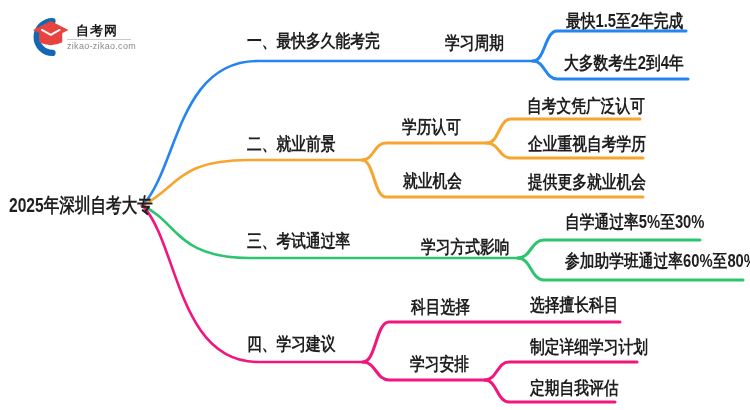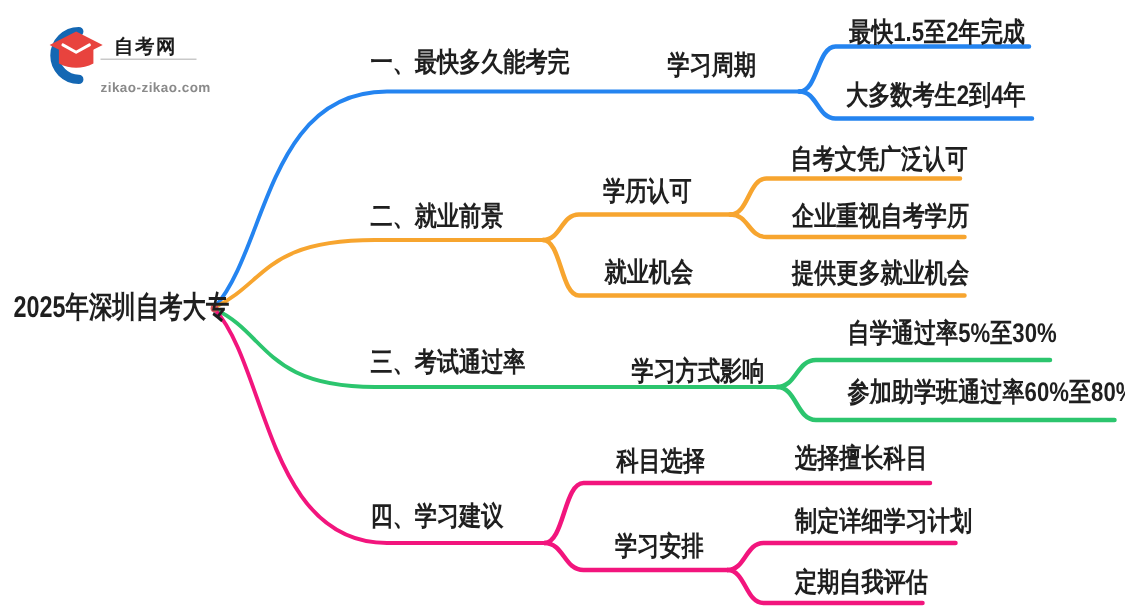--- a/index.html
+++ b/index.html
@@ -30,22 +30,22 @@
   .logo{position:absolute;left:24px;top:14px;width:150px;height:46px;}
   .logo-icon{position:absolute;left:2px;top:1px;}
   .logo-name{
     position:absolute;left:52px;top:8px;
     font-size:13px;font-weight:700;color:#1b1b1b;letter-spacing:1px;
   }
   .logo-divider{
     position:absolute;left:43px;top:25px;width:64px;height:1px;background:#c9c9c9;
   }
   .logo-domain{
-    position:absolute;left:43px;top:39px;
-    font-size:9px;color:#8a8a8a;letter-spacing:0.3px;font-weight:bold;
+    position:absolute;left:43px;top:27px;
+    font-size:9px;color:#8a8a8a;letter-spacing:0.3px;
   }
 </style>
 </head>
 <body>
 
 <div id="stage">
 
   <svg id="wires" viewBox="0 0 750 410">
     <g fill="none" stroke-linecap="round" stroke="#2484f0">
       <path stroke-width="2.6" d="M143,205 C178,166 178,61 258,61 L533,61"></path>

